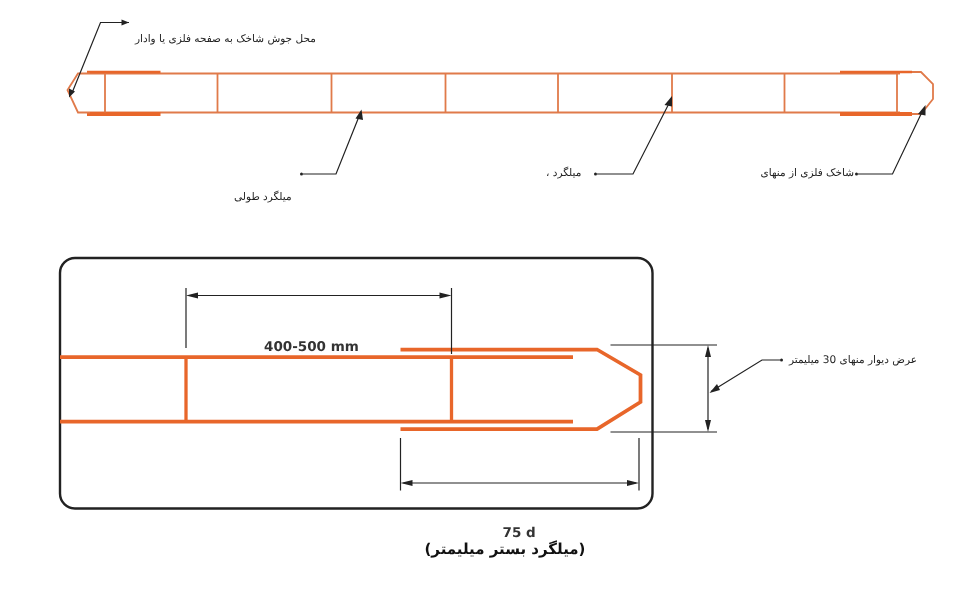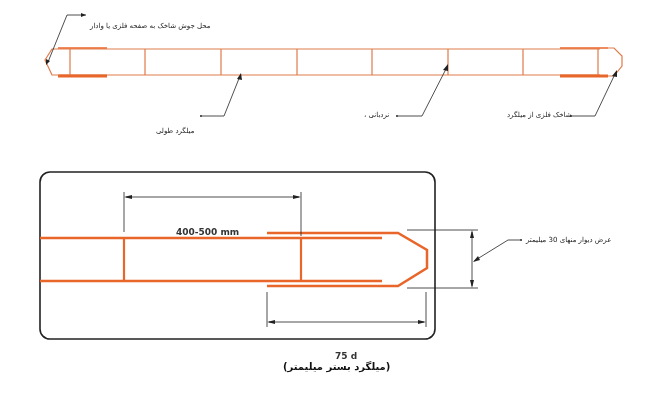--- a/index.html
+++ b/index.html
@@ -86,20 +86,20 @@
     <polygon points="472,230 470,238 474,238" fill="#222"></polygon>
     <polygon points="472,288 470,280 474,280" fill="#222"></polygon>
     <polyline points="474,261 508,240 520,240" fill="none" stroke="#222" stroke-width="0.8"></polyline>
     <polygon points="473,262 478,256 480,260" fill="#222"></polygon>
     <circle cx="521" cy="240" r="1" fill="#222"></circle>
   </g>
 </svg>
 
 <div class="lbl" style="left:90px; top:22px;">محل جوش شاخک به صفحه فلزی یا وادار</div>
 <div class="lbl" style="left:156px; top:127px;text-align:center;">میلگرد طولی</div>
-<div class="lbl" style="left:364px; top:111px;">نردبانی ،</div>
-<div class="lbl" style="left:507px; top:111px;">شاخک فلزی از میلگرد</div>
+<div class="lbl" style="left:364px; top:111px;">میلگرد ،</div>
+<div class="lbl" style="left:507px; top:111px;">شاخک فلزی از منهای</div>
 
 <div class="dim" style="left:176px; top:183px;">400-500 mm</div>
 <div class="dim" style="left:335px; top:307px;">75 d</div>
 <div class="lbl" style="left:526px; top:236px;">عرض دیوار منهای 30 میلیمتر</div>
 
 <div class="caption" style="left:283px; top:361px;">(میلگرد بستر میلیمتر)</div>
 
 </body></html>

